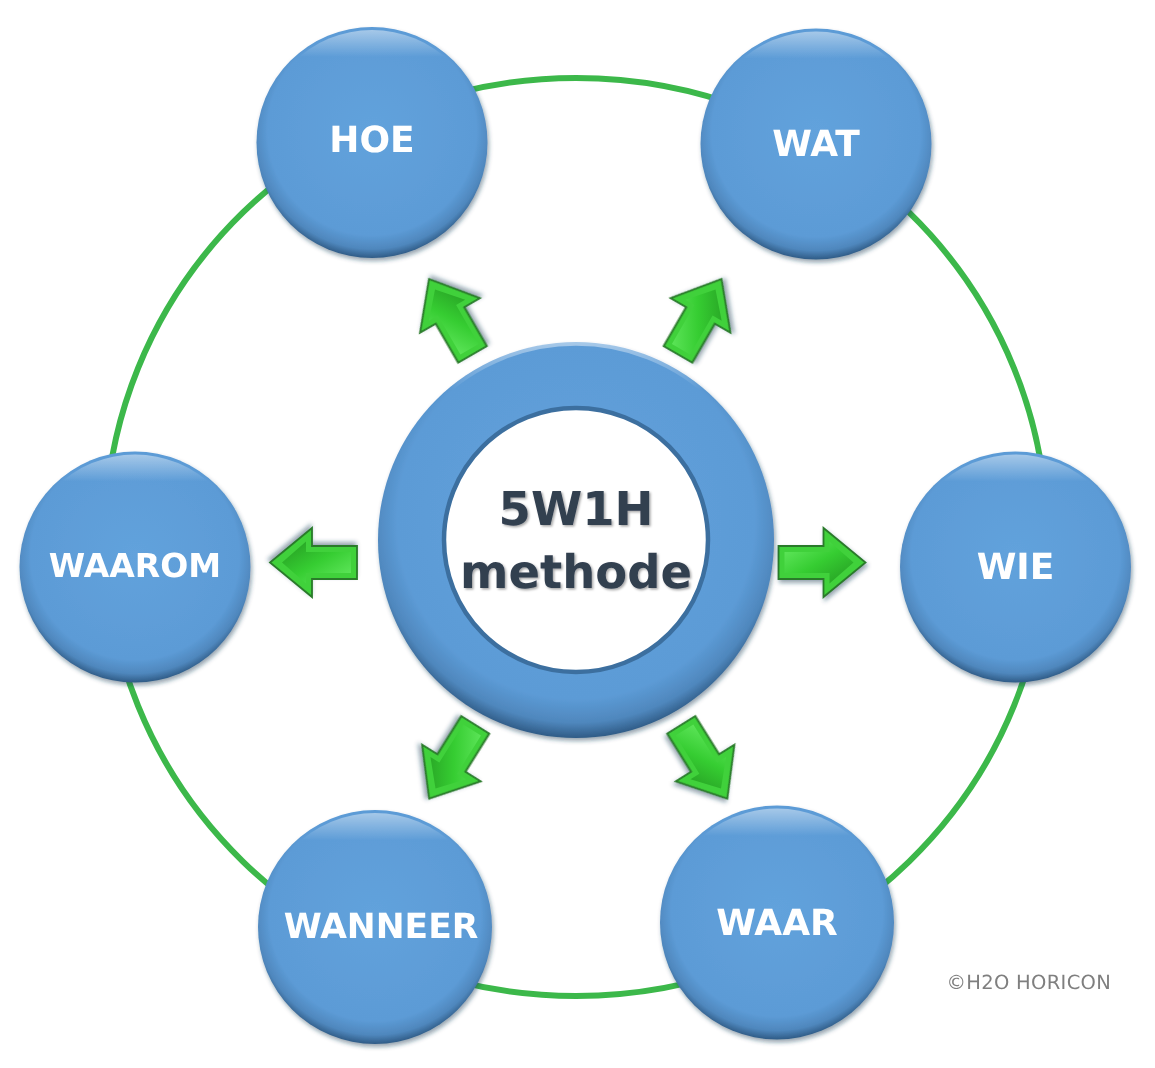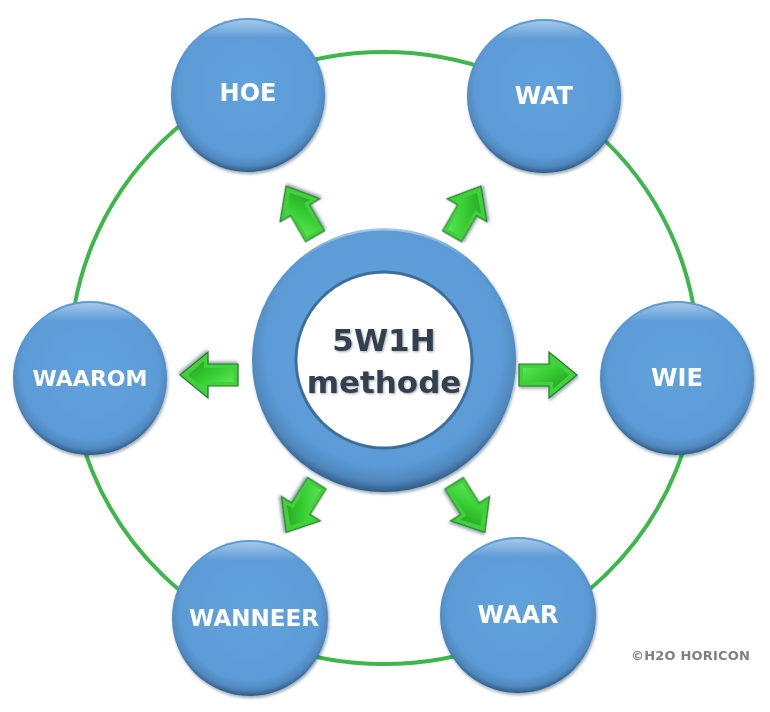--- a/index.html
+++ b/index.html
@@ -3,21 +3,21 @@
   <meta charset="utf-8">
   <style>
     html, body { margin: 0; padding: 0; background: #ffffff; }
     body { width: 770px; height: 712px; position: relative; overflow: hidden;
            font-family: "Liberation Sans", "DejaVu Sans", sans-serif; }
     #diagram { position: absolute; left: 0; top: 0; width: 770px; height: 712px; }
     .node-label { font-family: "DejaVu Sans", "Liberation Sans", sans-serif; font-weight: bold;
                   fill: #ffffff; text-anchor: middle; dominant-baseline: central; }
     .center-label { font-family: "DejaVu Sans", "Liberation Sans", sans-serif; font-weight: bold;
                     fill: #323f50; text-anchor: middle; dominant-baseline: central; }
-    #copyright { position: absolute; left: 631px; top: 648px; font-size: 13px; font-weight: bold;
+    #copyright { position: absolute; left: 631px; top: 648px; font-size: 13px; font-weight: normal;
                  color: #7f7f7f; font-family: "DejaVu Sans", "Liberation Sans", sans-serif;
                  letter-spacing: 0.2px; }
   </style>
 </head>
 <body>
 
 <svg id="diagram" viewBox="0 0 770 712" xmlns="http://www.w3.org/2000/svg">
   <defs>
     <radialGradient id="nodeGrad" cx="50%" cy="45%" r="55%">
       <stop offset="0%" stop-color="#62a2dc"></stop>

